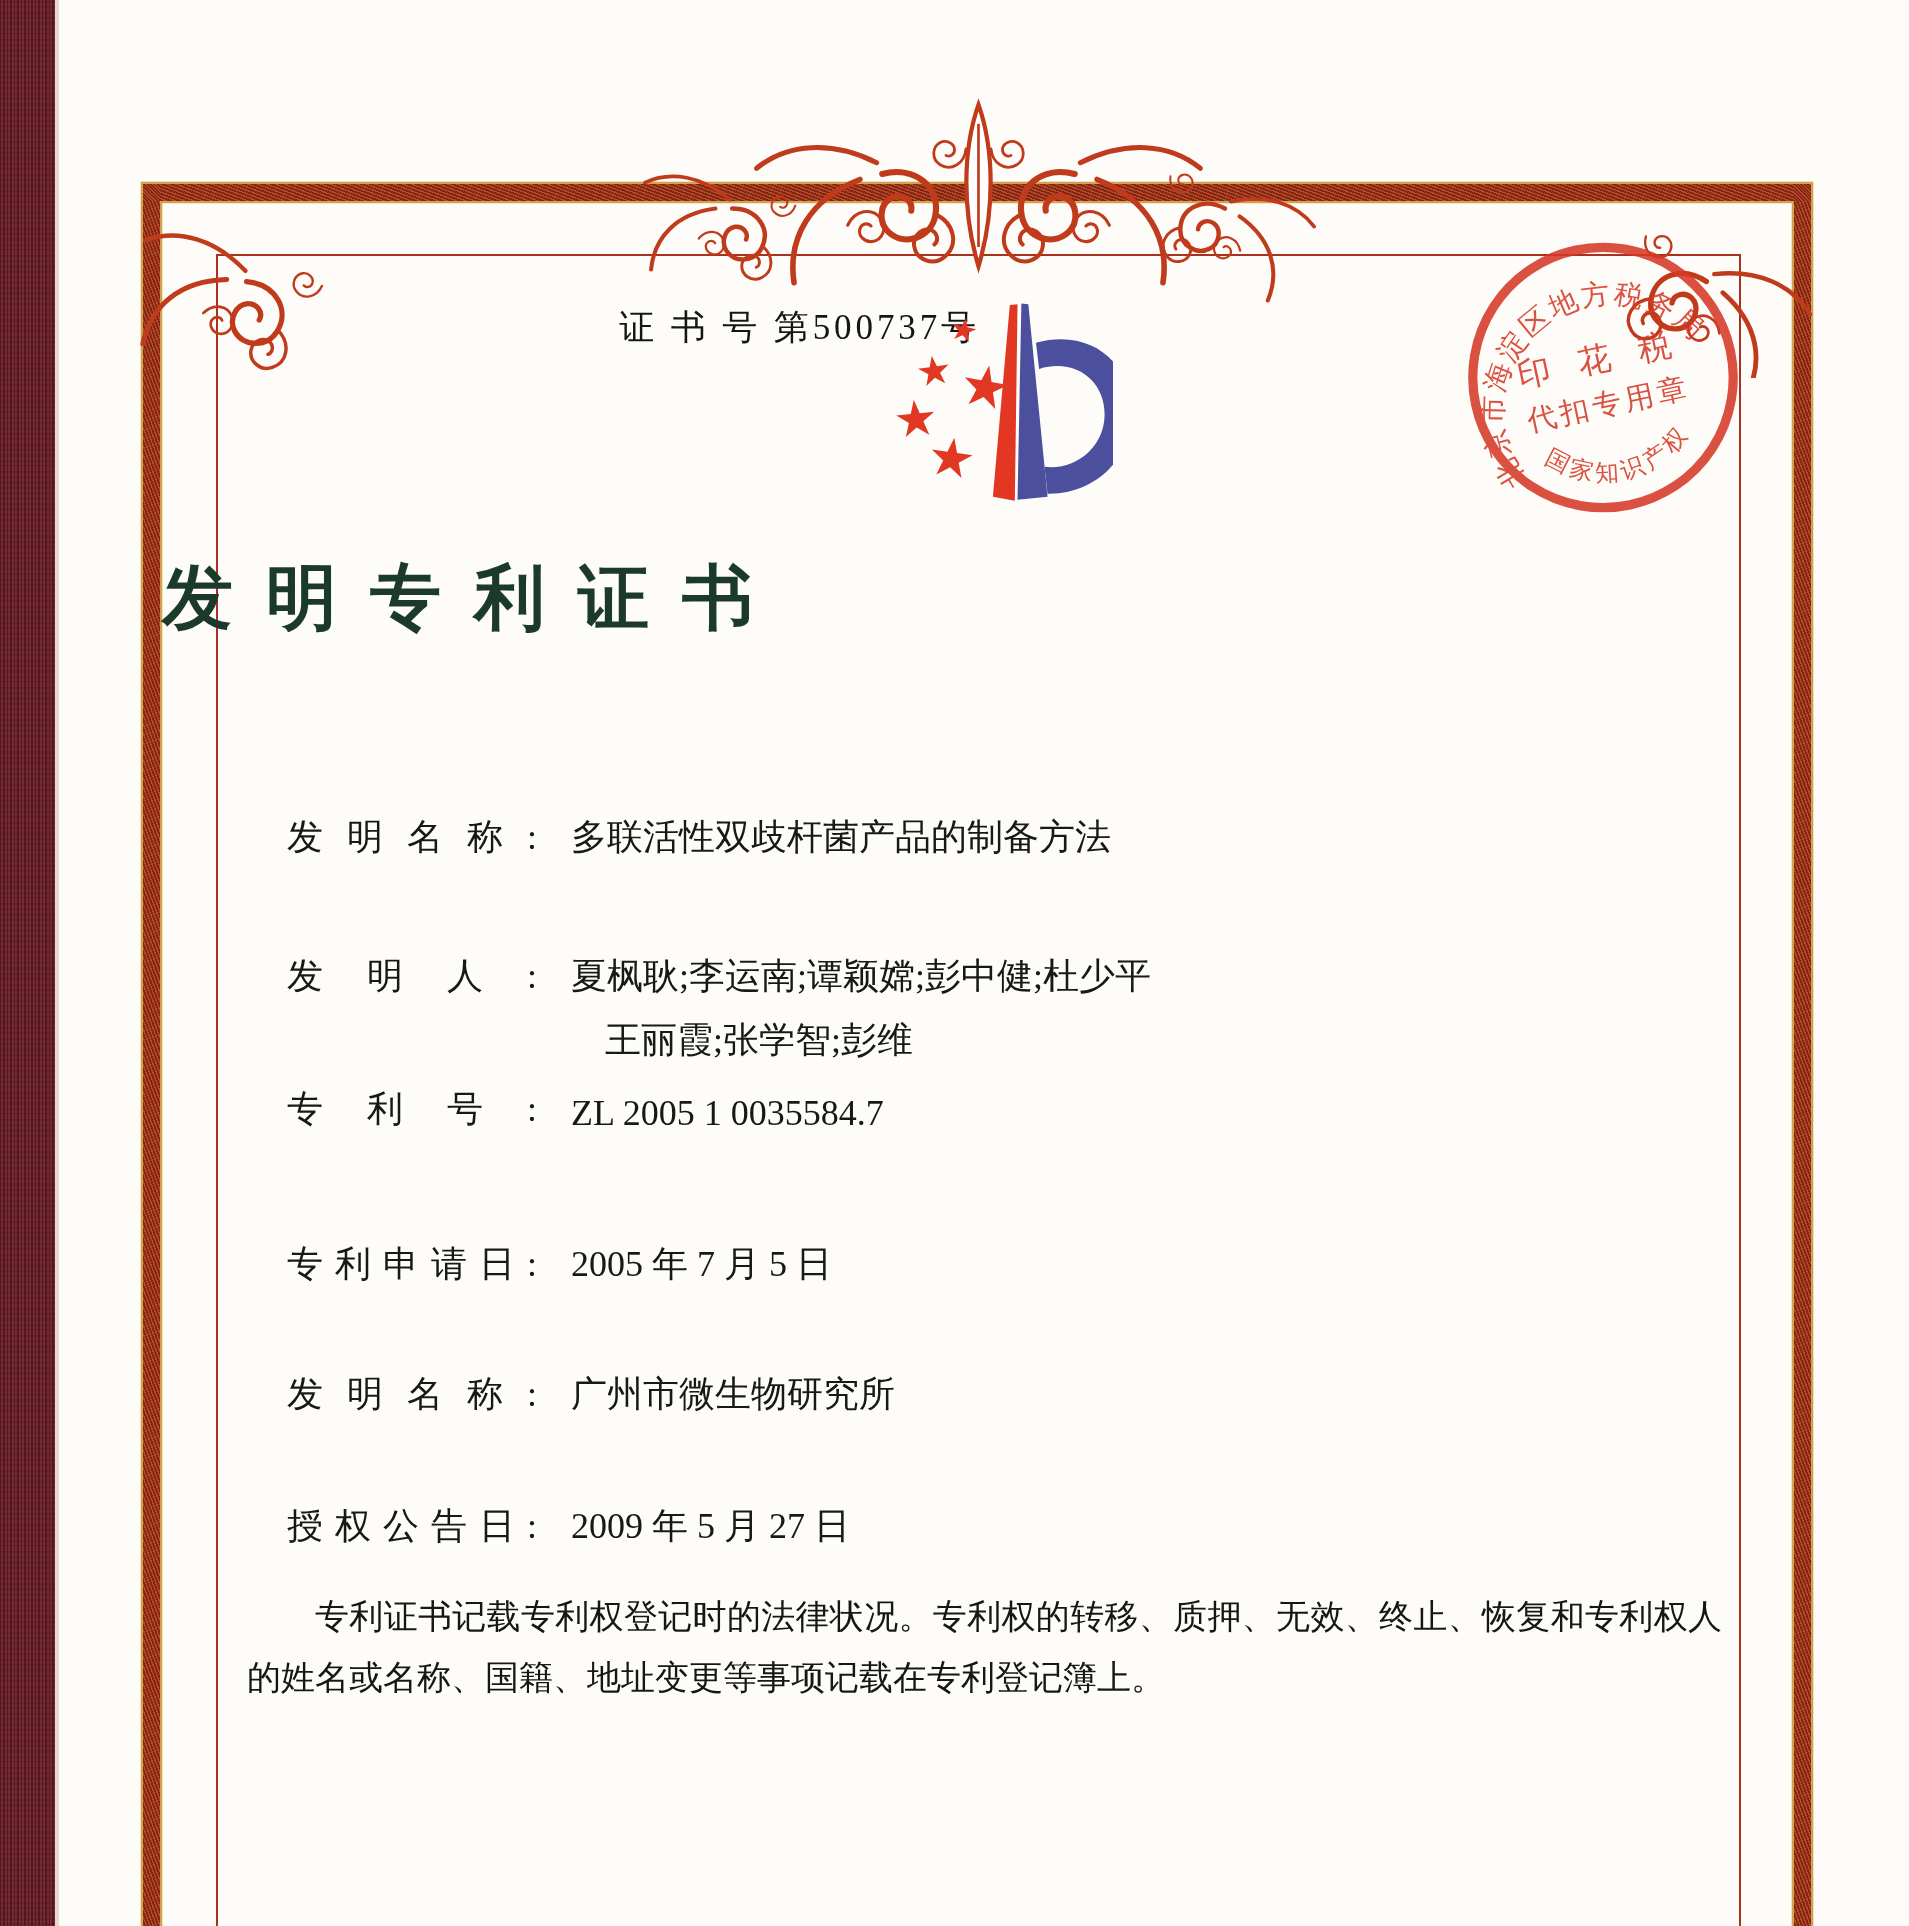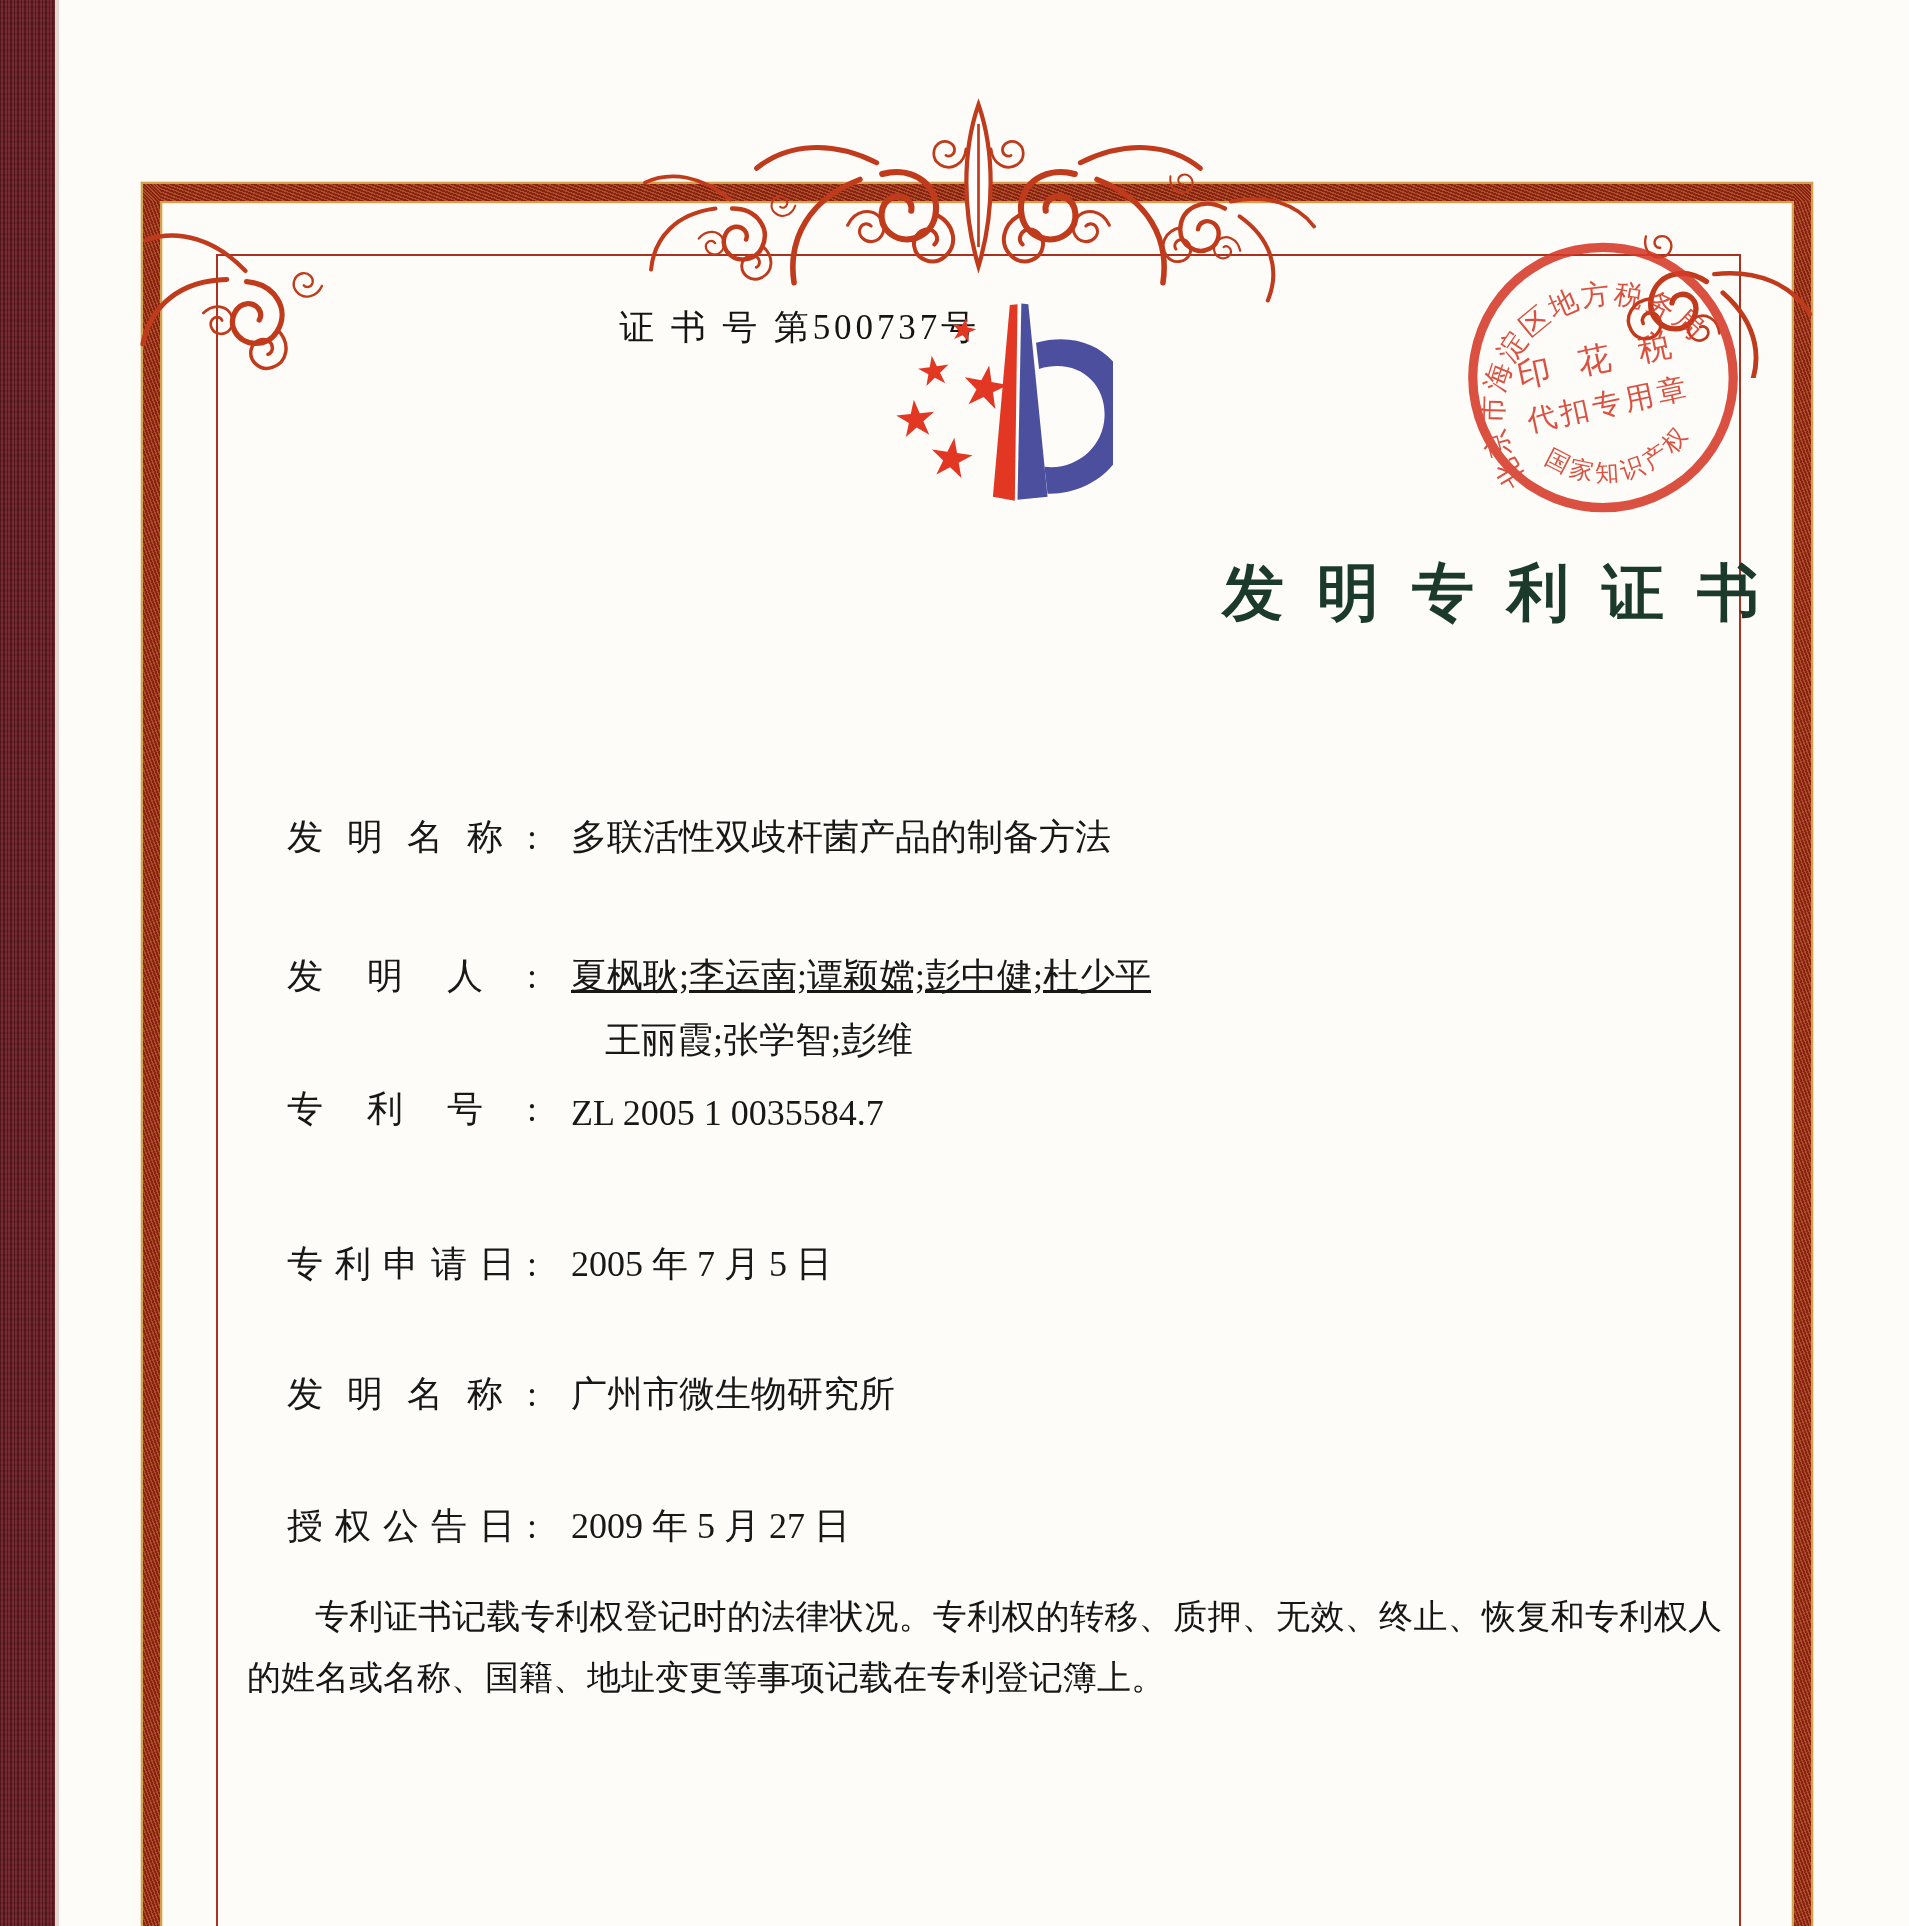--- a/index.html
+++ b/index.html
@@ -39,30 +39,30 @@
     border:2.7px solid #a8311f;
   }
 
   .cert-no{
     left:210px;top:304px;width:770px;
     font-size:35px;letter-spacing:3.9px;color:#151515;text-align:right;
   }
 
   .title{
     left:162px;top:551px;width:1630px;margin:0;
-    text-align:right;font-size:62px;font-weight:600;
+    text-align:left;font-size:71px;font-weight:600;
     letter-spacing:33px;color:#1c3a2b;
   }
 
   .fields{left:287px;top:0;width:1445px;height:0;}
   .frow{position:absolute;left:0;font-size:36px;color:#181818;white-space:nowrap;}
   .frow .lab{display:inline-block;width:250px;text-align:justify;text-align-last:justify;vertical-align:bottom;}
   .frow .val{margin-left:34px;}
   .frow.cont{left:284px;}
-  .r-name{top:813px;} .r-inv{top:952px;text-decoration:underline;} .r-inv2{top:1016px;}
+  .r-name{top:813px;} .r-inv{top:952px;} .r-inv2{top:1016px;}
   .r-pno{top:1085px;} .r-fil{top:1240px;} .r-own{top:1370px;} .r-grd{top:1502px;}
 
   .paras{left:247px;top:1586px;width:1475px;}
   .paras p{
     margin:0 0 5.4px 0;font-size:34px;line-height:61px;
     text-indent:68px;text-align:justify;color:#161616;
   }
 
   svg text{font-family:"Liberation Serif","DejaVu Serif",serif;}
 </style>

